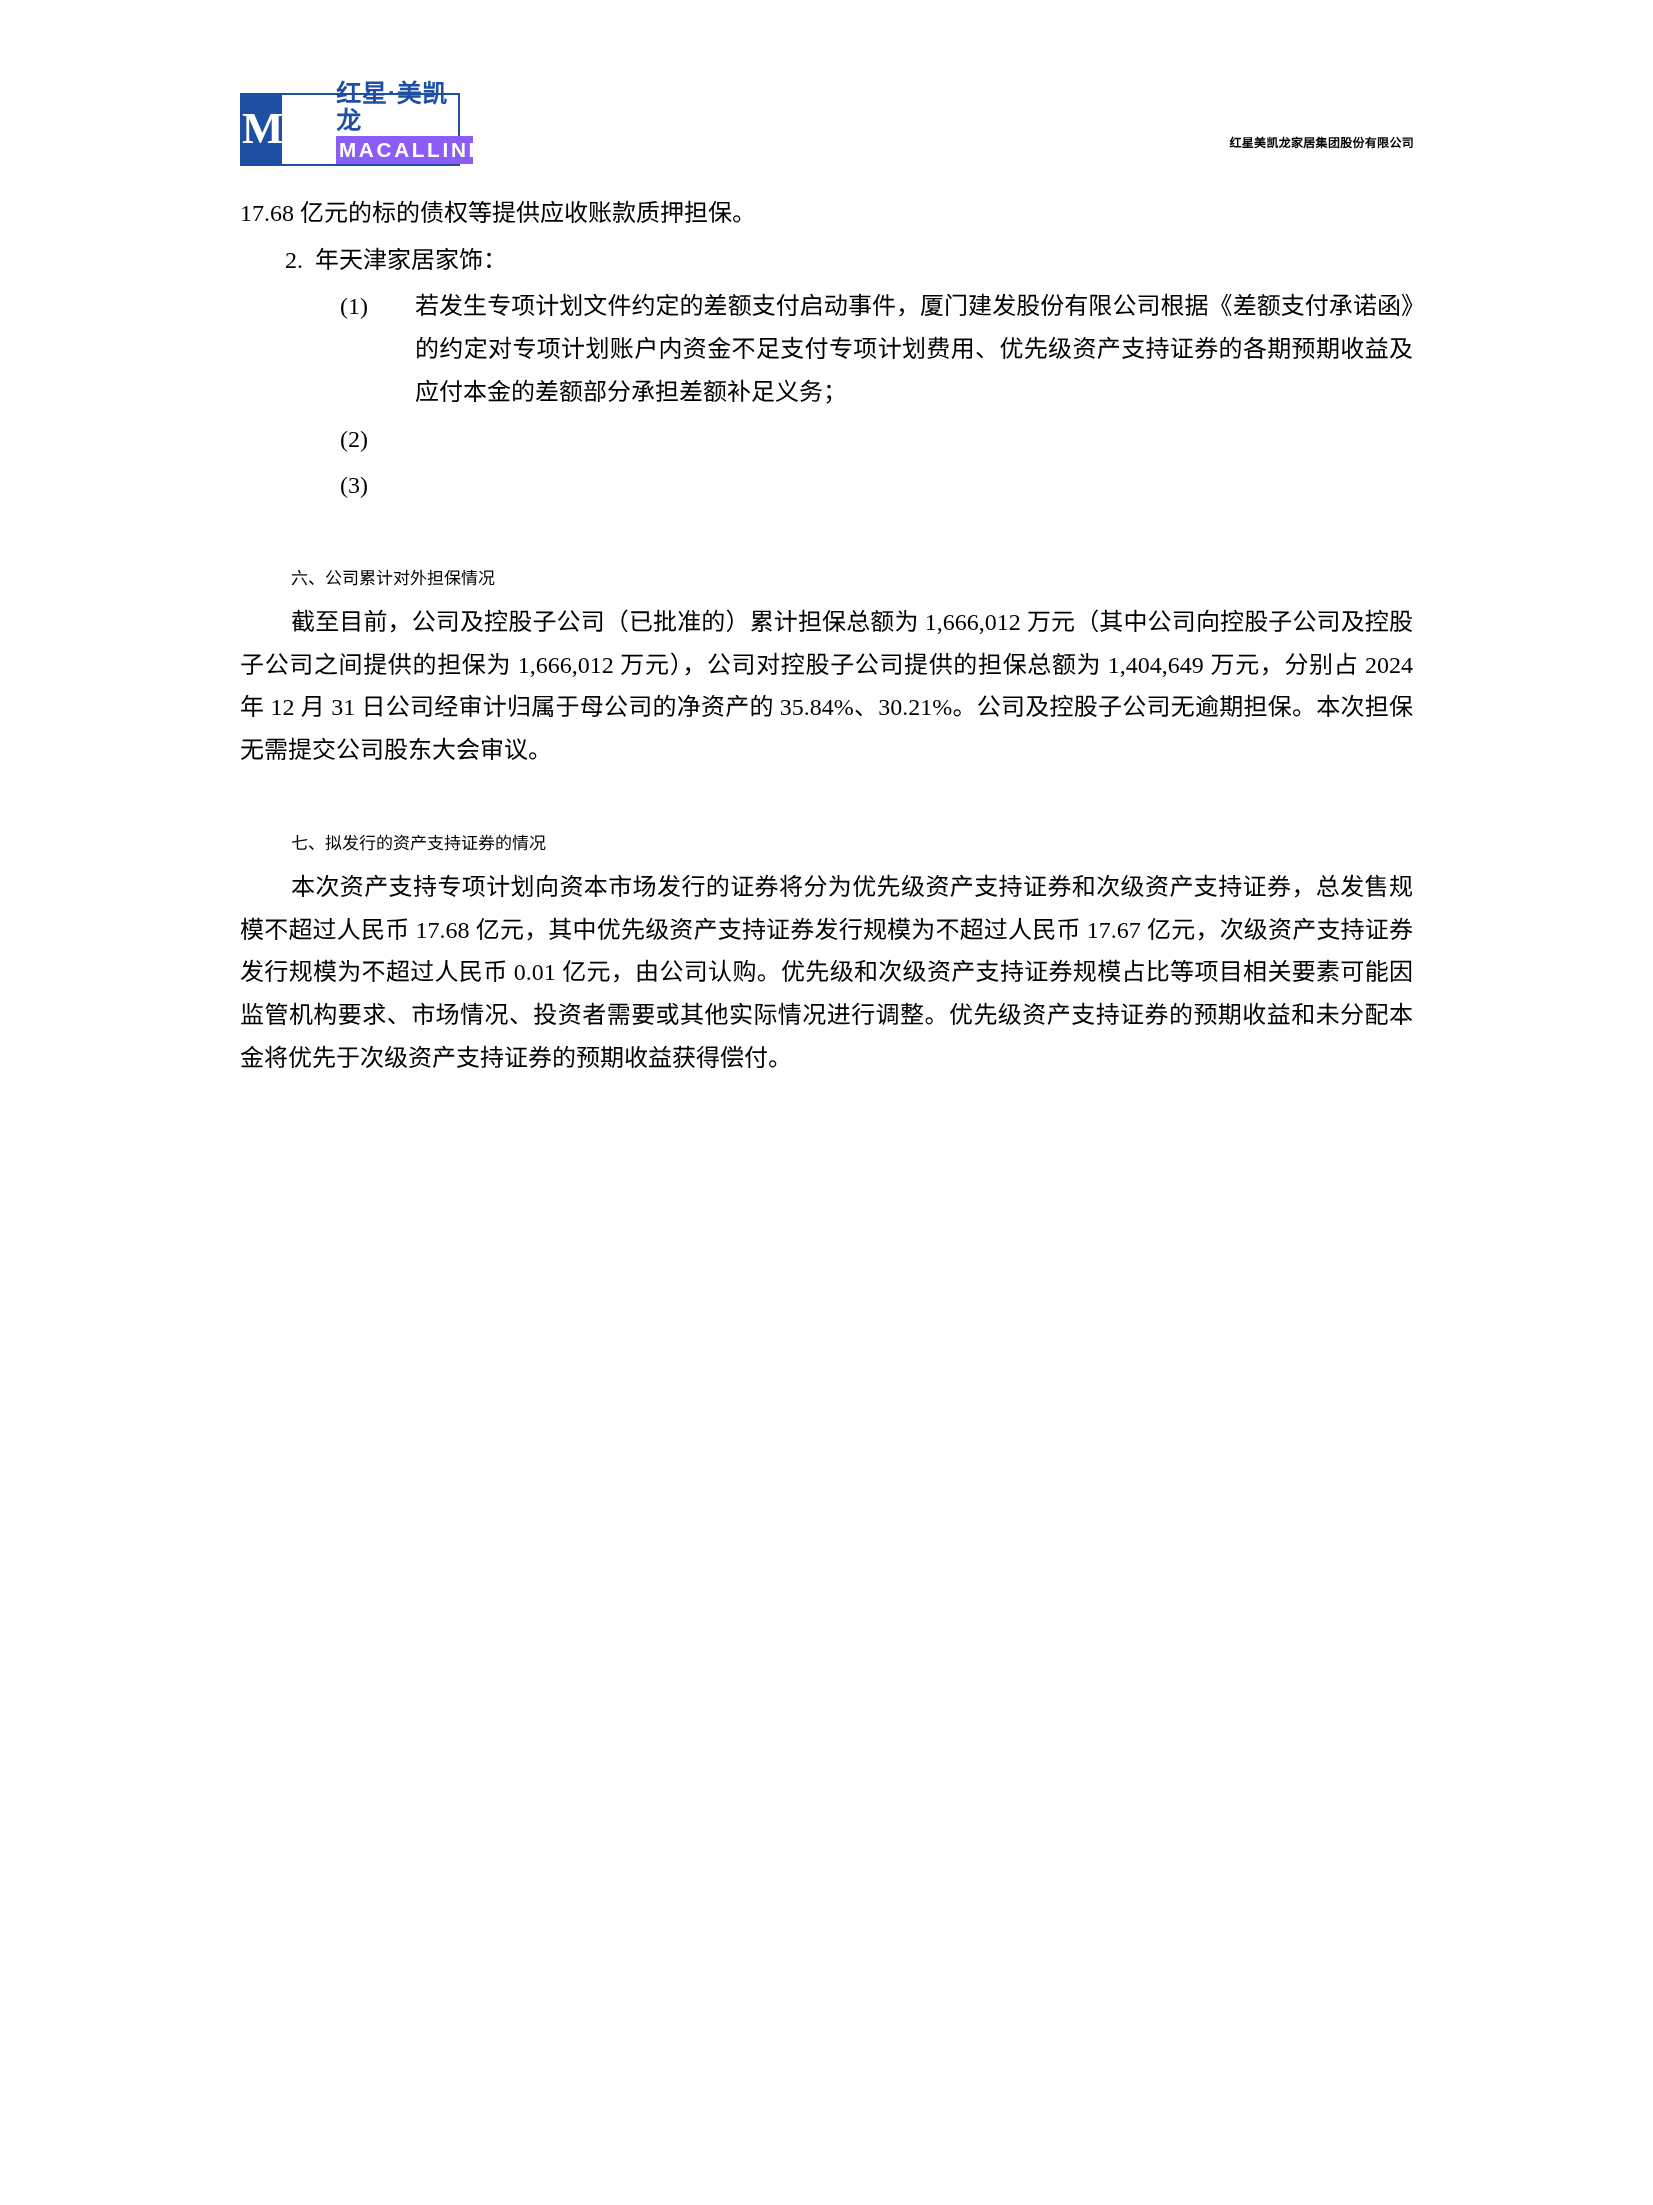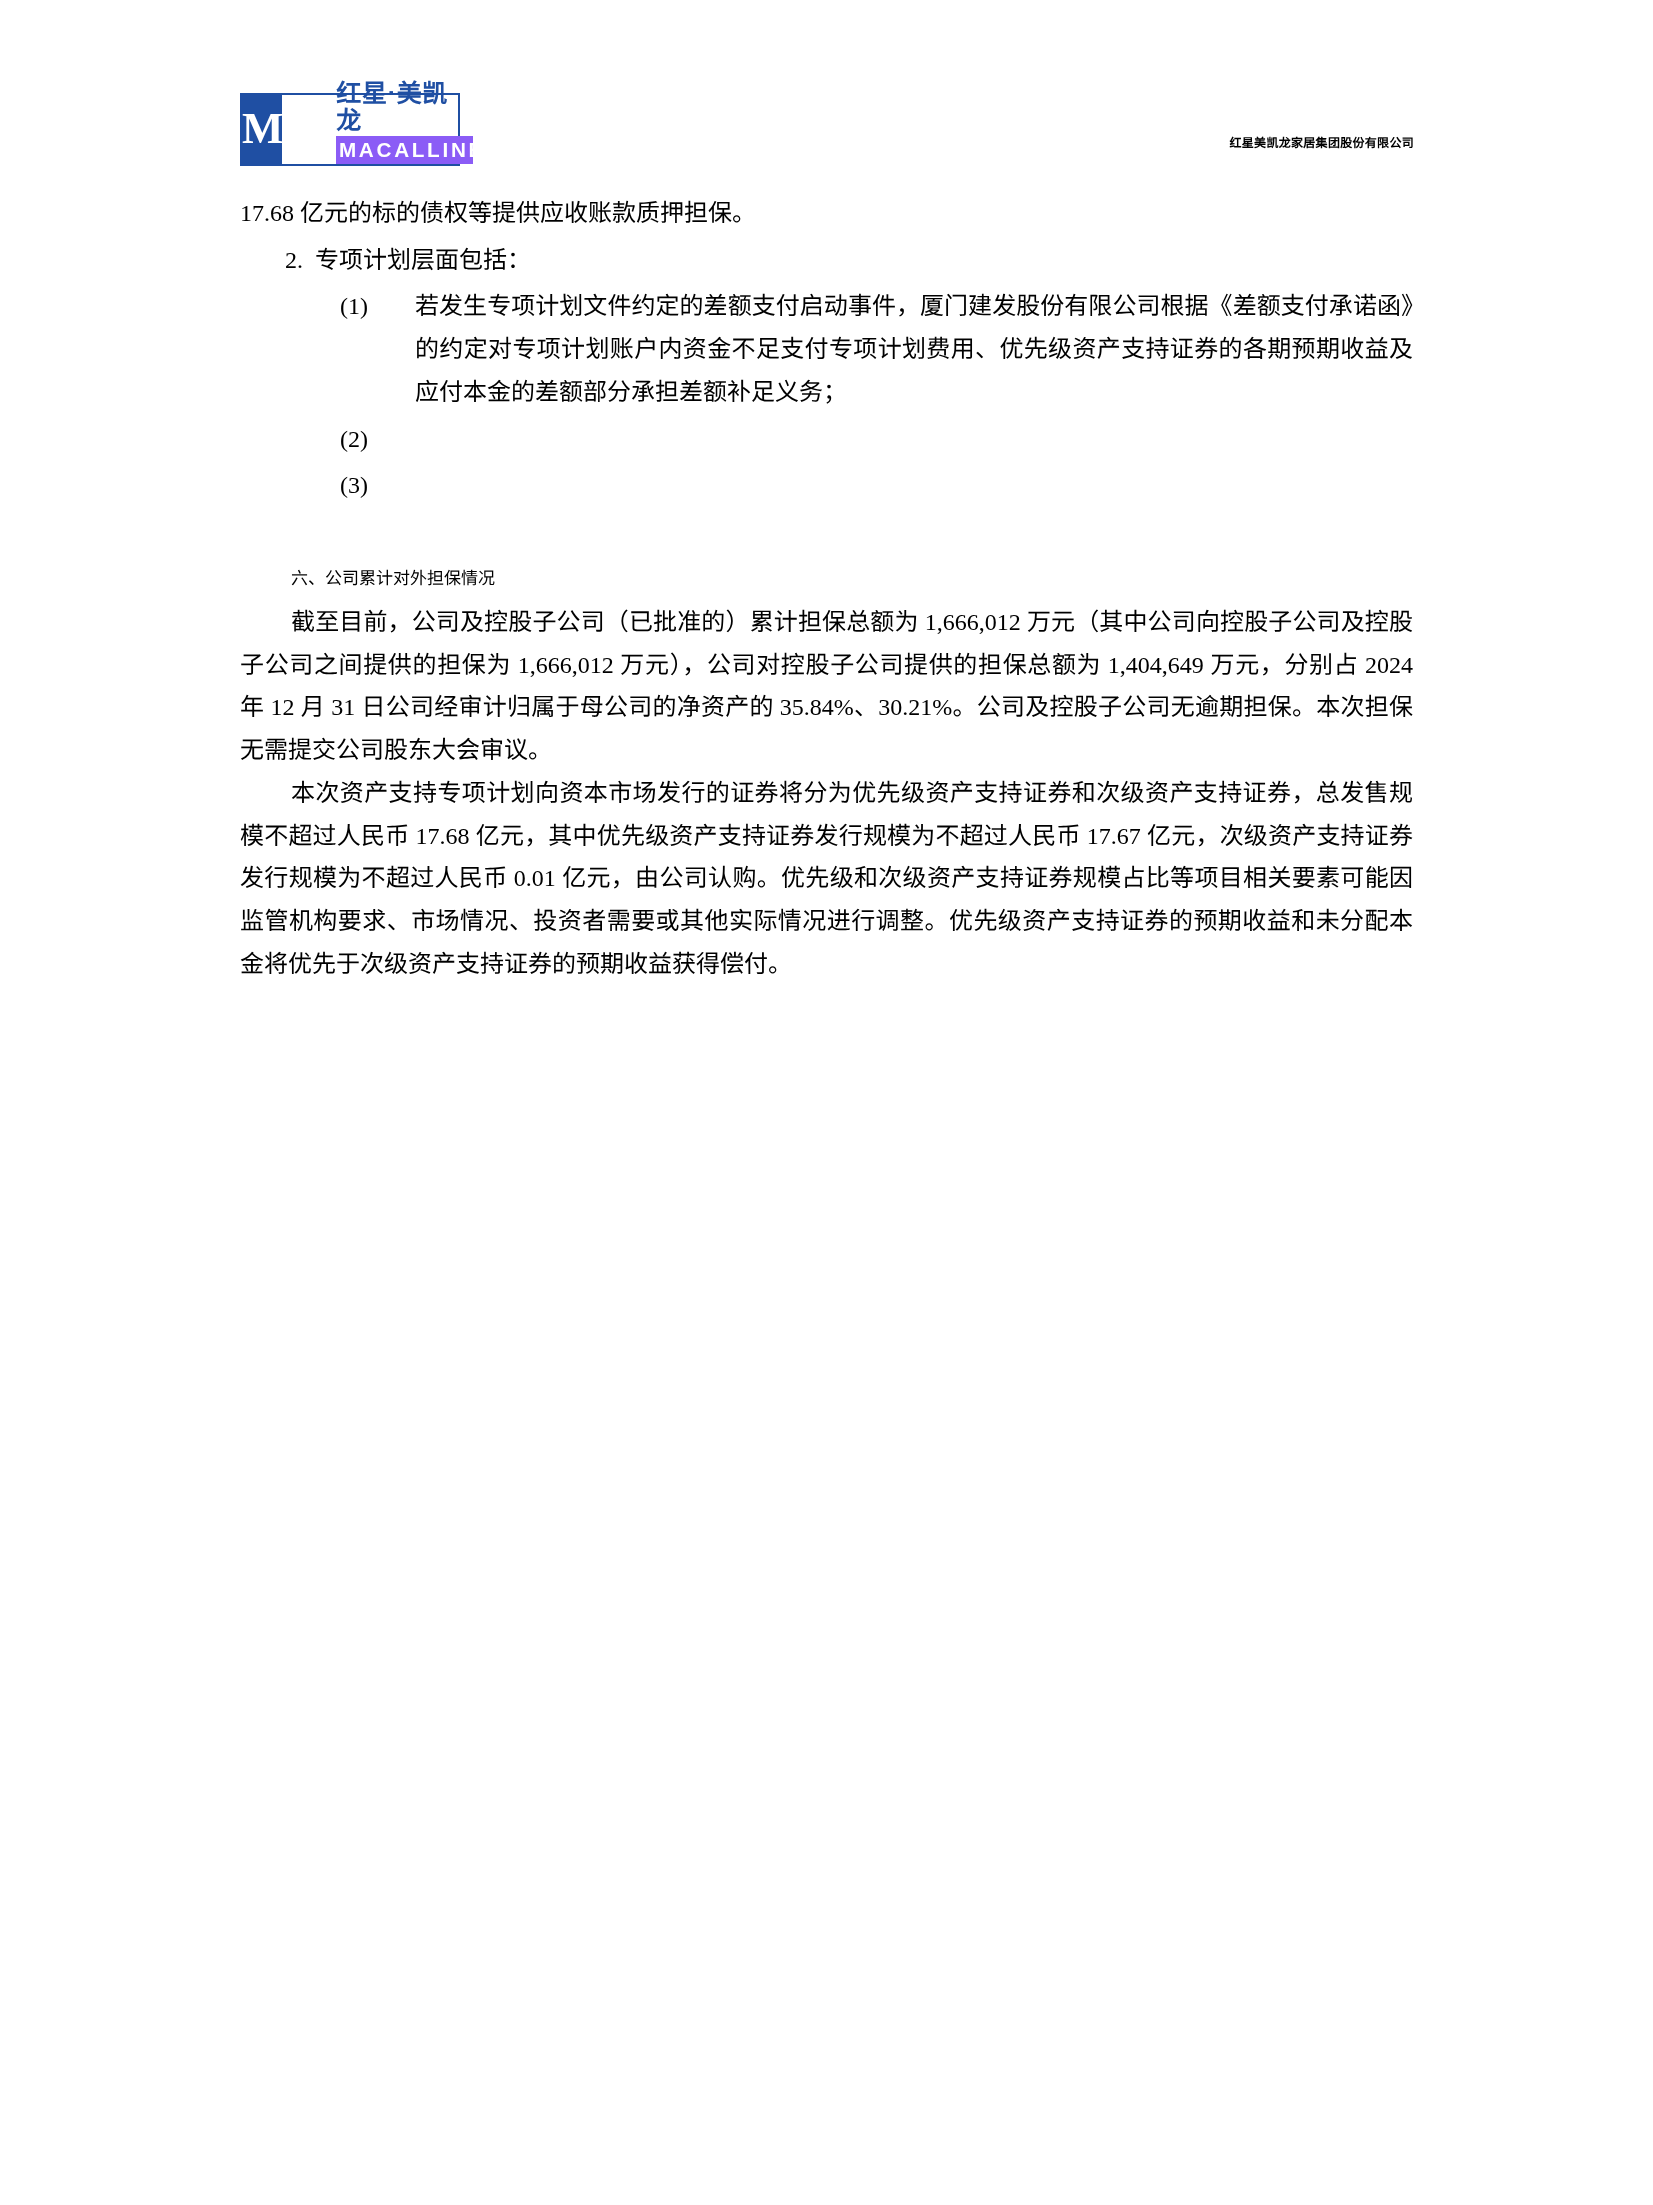--- a/index.html
+++ b/index.html
@@ -179,36 +179,37 @@
     </div>
     <div class="company-name">红星美凯龙家居集团股份有限公司</div>
   </div>
 
   <div class="content">
 
     <p class="para">17.68 亿元的标的债权等提供应收账款质押担保。</p>
 
     <div class="lvl1">
       <div class="marker">2.</div>
-      <div class="body">专项计划层面包括：</div>
+      <div class="body">年天津家居家饰：</div>
     </div>
 
     <div class="lvl2">
       <div class="marker">(1)</div>
       <div class="body">若发生专项计划文件约定的差额支付启动事件，厦门建发股份有限公司根据《差额支付承诺函》的约定对专项计划账户内资金不足支付专项计划费用、优先级资产支持证券的各期预期收益及应付本金的差额部分承担差额补足义务；</div>
     </div>
 
     <div class="lvl2">
       <div class="marker">(2)</div>
     </div>
 
     <div class="lvl2">
       <div class="marker">(3)</div>
     </div>
 
     <div class="section-title">六、公司累计对外担保情况</div>
     <p class="para section-body">截至目前，公司及控股子公司（已批准的）累计担保总额为 1,666,012 万元（其中公司向控股子公司及控股子公司之间提供的担保为 1,666,012 万元），公司对控股子公司提供的担保总额为 1,404,649 万元，分别占 2024 年 12 月 31 日公司经审计归属于母公司的净资产的 35.84%、30.21%。公司及控股子公司无逾期担保。本次担保无需提交公司股东大会审议。</p>
 
+    <div class="section-title">七、拟发行的资产支持证券的情况</div>
     <p class="para section-body">本次资产支持专项计划向资本市场发行的证券将分为优先级资产支持证券和次级资产支持证券，总发售规模不超过人民币 17.68 亿元，其中优先级资产支持证券发行规模为不超过人民币 17.67 亿元，次级资产支持证券发行规模为不超过人民币 0.01 亿元，由公司认购。优先级和次级资产支持证券规模占比等项目相关要素可能因监管机构要求、市场情况、投资者需要或其他实际情况进行调整。优先级资产支持证券的预期收益和未分配本金将优先于次级资产支持证券的预期收益获得偿付。</p>
 
   </div>
 </div>
 
 
 </body></html>

